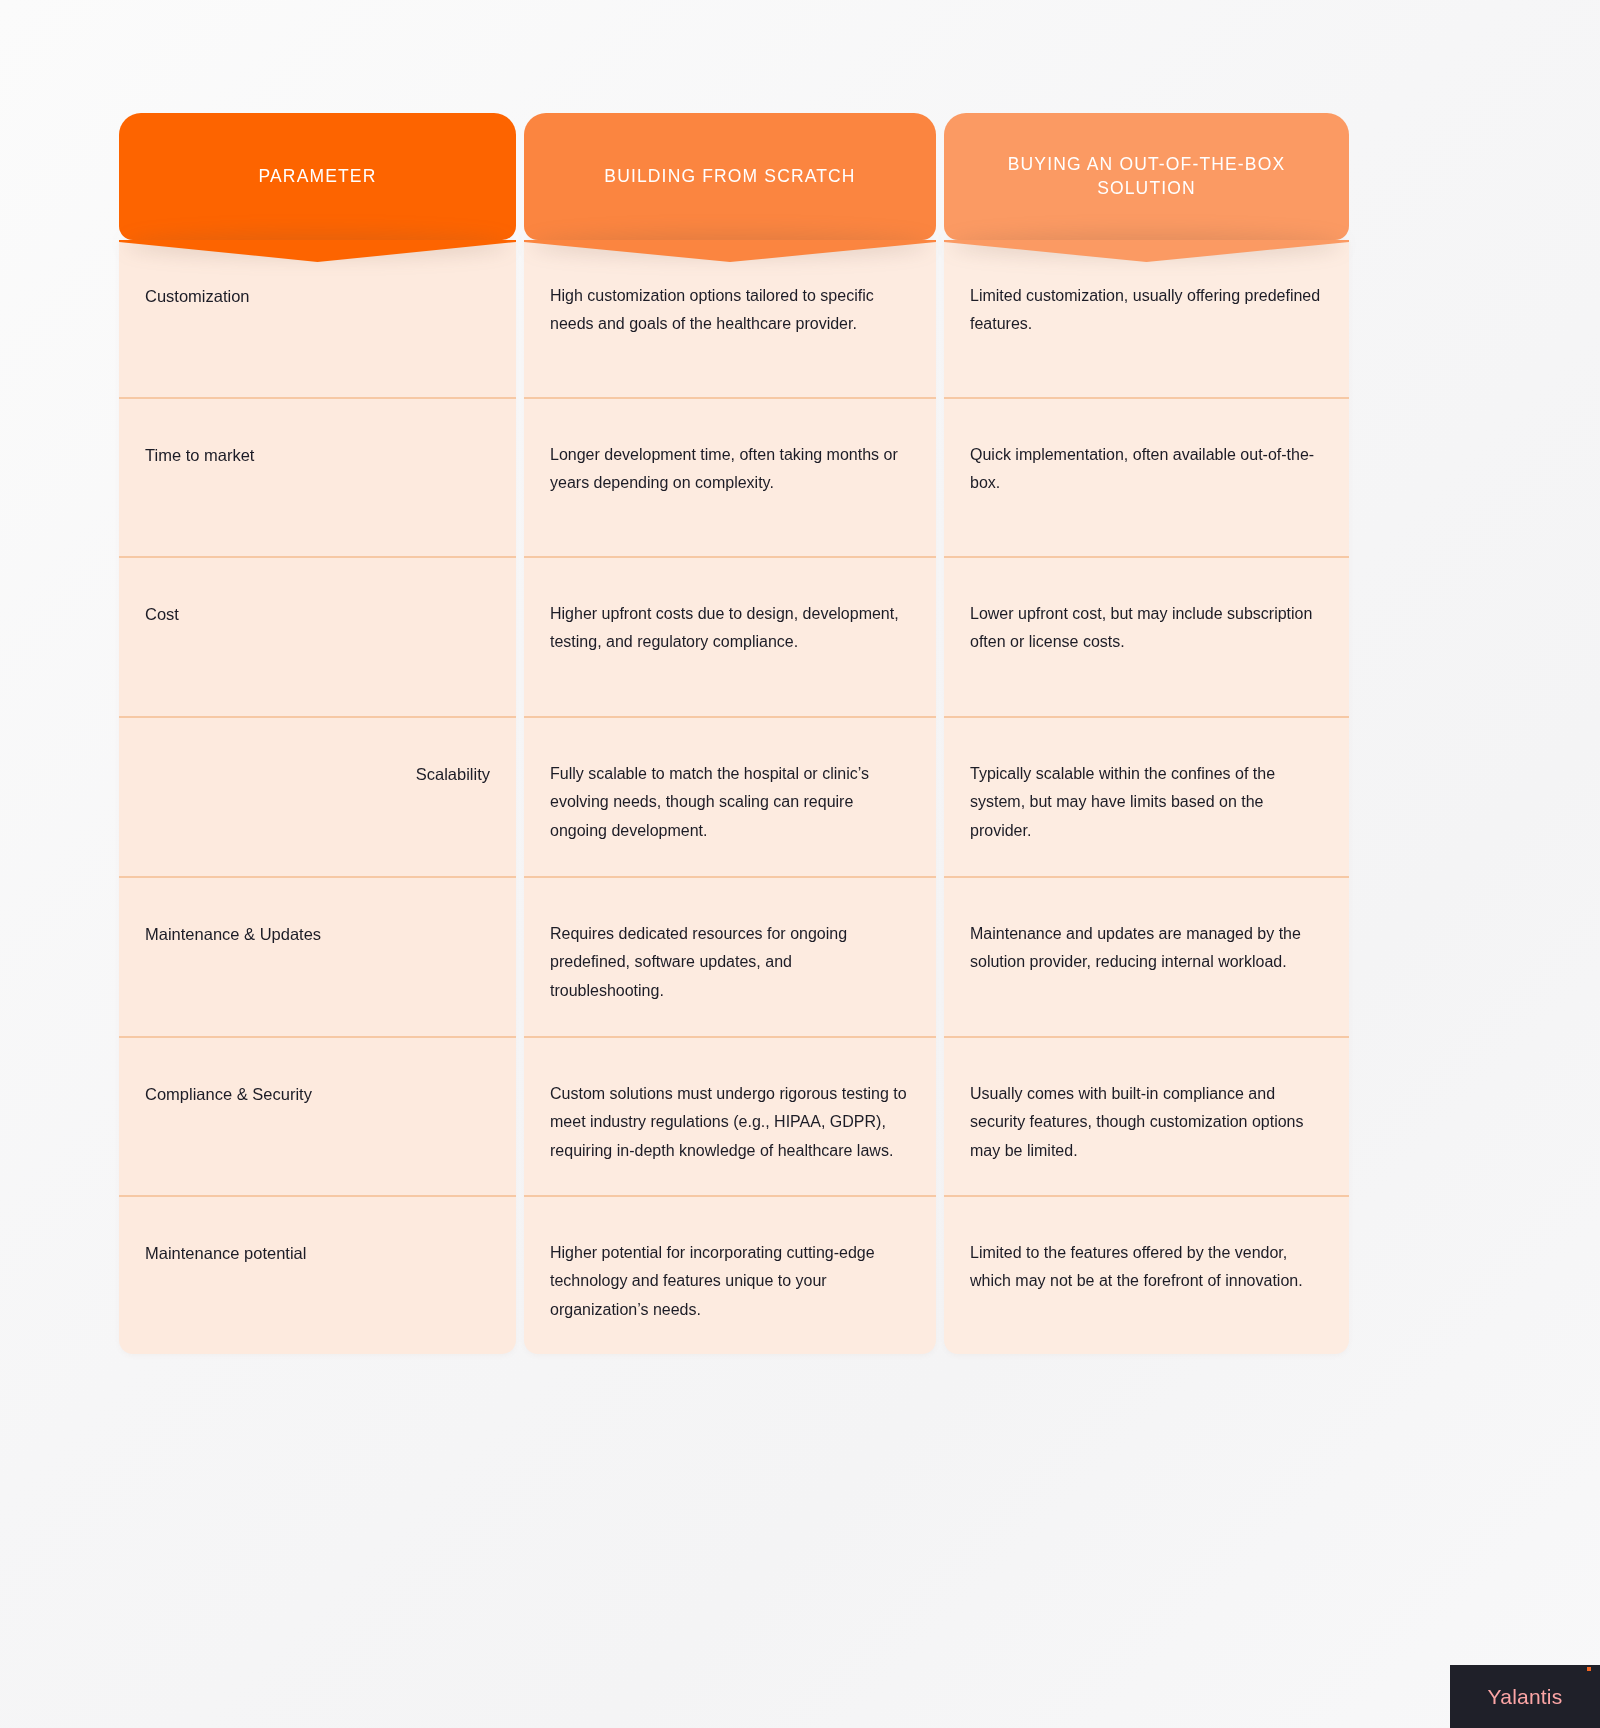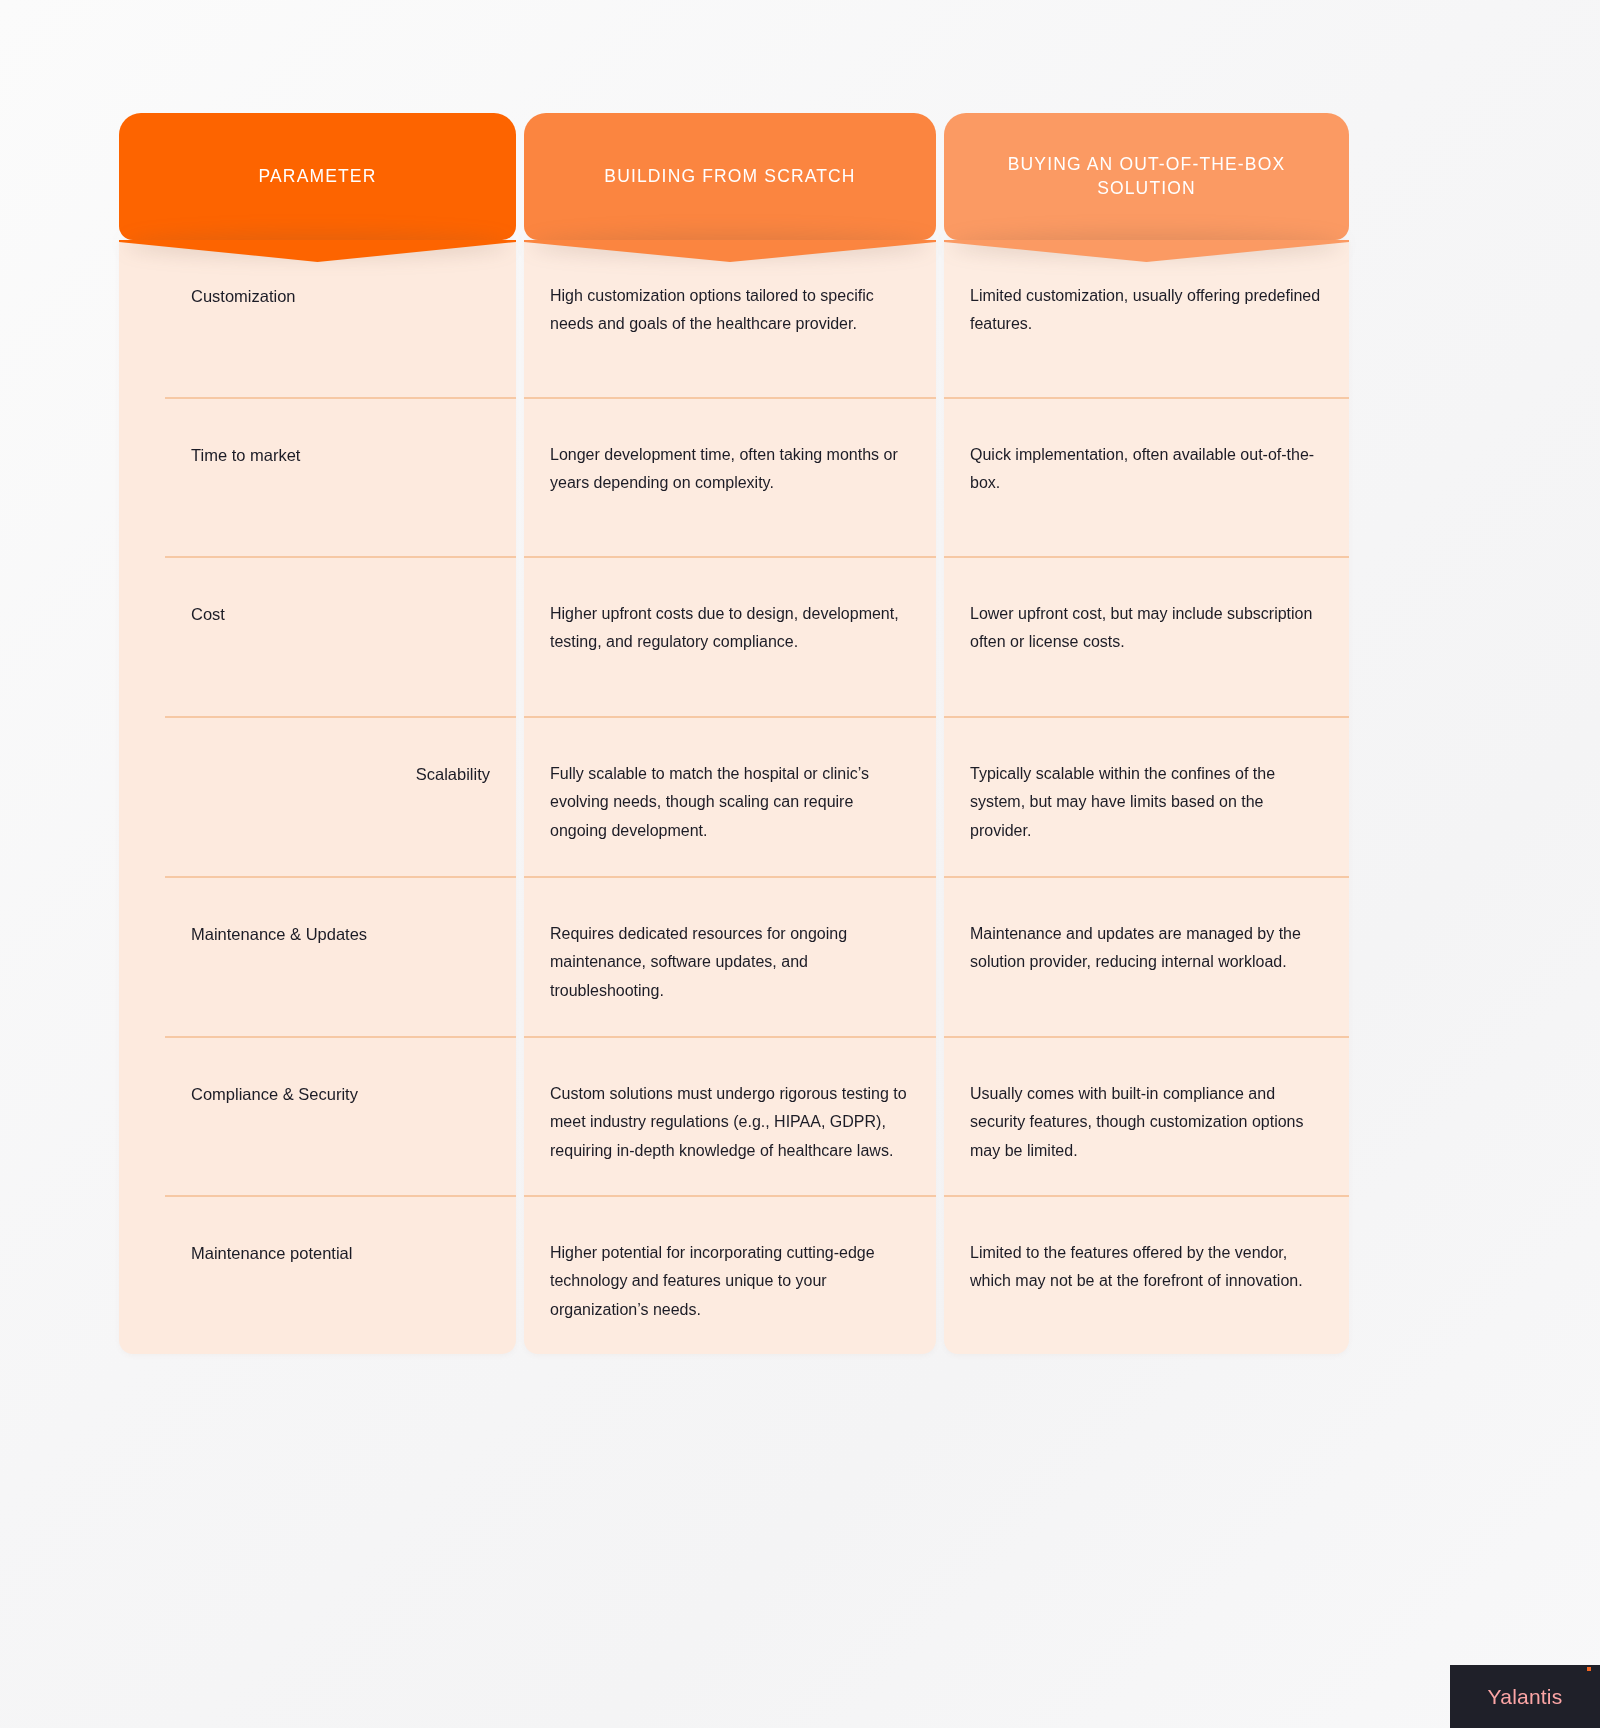--- a/index.html
+++ b/index.html
@@ -111,21 +111,21 @@
 
   
   .cell.r0 { height: 159px; }
   .cell.r1 { height: 159px; }
   .cell.r2 { height: 160px; }
   .cell.r3 { height: 160px; justify-content: flex-end; }
   .cell.r4 { height: 160px; }
   .cell.r5 { height: 159px; }
   .cell.r6 { height: 157px; padding-bottom: 40px; }
 
-  .cell-param { font-size: 16.5px; margin-left: 46px; }
+  .cell-param { font-size: 16.5px; }
 
   
   #watermark {
     position: absolute;
     left: 1450px;
     top: 1665px;
     width: 150px;
     height: 63px;
     background: #1f2029;
     display: flex;
@@ -218,21 +218,21 @@
       <div class="cell r1">
           <span>Longer development time, often taking months or years depending on complexity.</span>
         </div>
       <div class="cell r2">
           <span>Higher upfront costs due to design, development, testing, and regulatory compliance.</span>
         </div>
       <div class="cell r3">
           <span>Fully scalable to match the hospital or clinic’s evolving needs, though scaling can require ongoing development.</span>
         </div>
       <div class="cell r4">
-          <span>Requires dedicated resources for ongoing maintenance, software updates, and troubleshooting.</span>
+          <span>Requires dedicated resources for ongoing predefined, software updates, and troubleshooting.</span>
         </div>
       <div class="cell r5">
           <span>Custom solutions must undergo rigorous testing to meet industry regulations (e.g., HIPAA, GDPR), requiring in-depth knowledge of healthcare laws.</span>
         </div>
       <div class="cell r6">
           <span>Higher potential for incorporating cutting-edge technology and features unique to your organization’s needs.</span>
         </div>
     </div>
 
     <div class="col-body c3">

